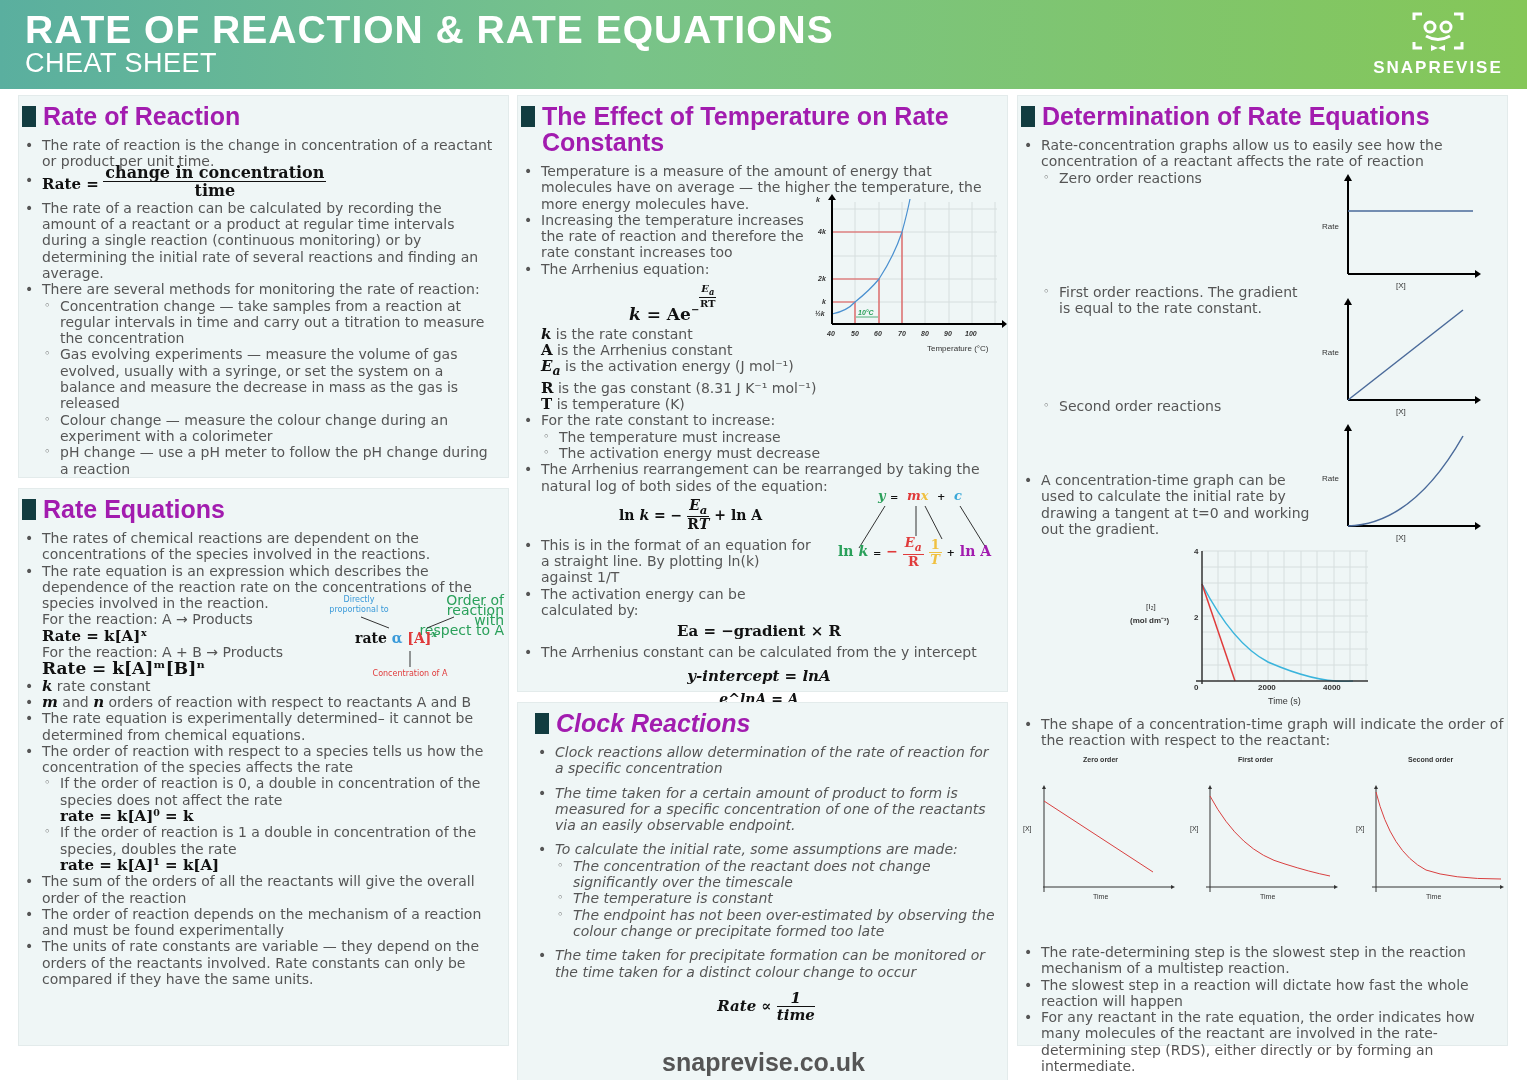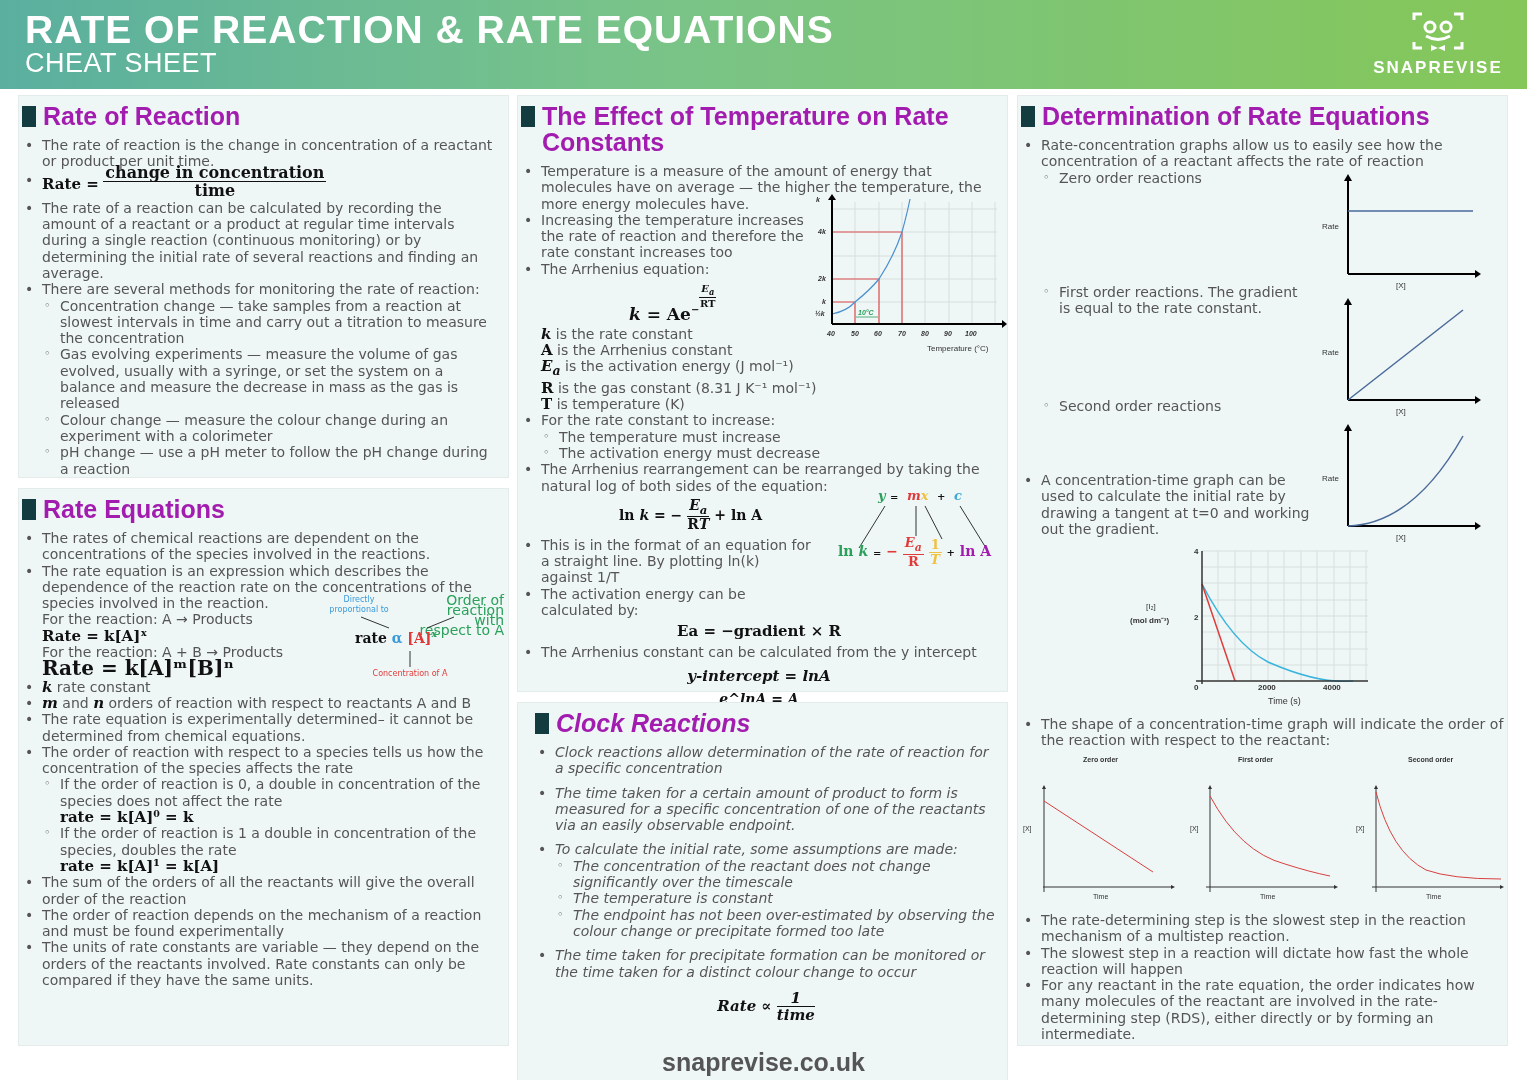--- a/index.html
+++ b/index.html
@@ -52,37 +52,37 @@
 <div class="panel" style="left:18px;top:95px;width:491px;height:383px;padding:7px 8px 0 1px;">
   <div class="ptitle">Rate of Reaction</div>
   <ul style="margin-top:8px">
     <li class="b">The rate of reaction is the change in concentration of a reactant or product per unit time.</li>
     <li class="b" style="line-height:20px">
       <span class="eq" style="font-size:15px">Rate =</span>
       <span class="frac eq" style="font-size:16px;margin-top:-6px"><span class="n">change in concentration</span><span class="d">time</span></span>
     </li>
     <li class="b">The rate of a reaction can be calculated by recording the amount of a reactant or a product at regular time intervals during a single reaction (continuous monitoring) or by determining the initial rate of several reactions and finding an average.</li>
     <li class="b">There are several methods for monitoring the rate of reaction:</li>
-    <li class="s">Concentration change — take samples from a reaction at slowest intervals in time and carry out a titration to measure the concentration</li>
+    <li class="s">Concentration change — take samples from a reaction at regular intervals in time and carry out a titration to measure the concentration</li>
     <li class="s">Gas evolving experiments — measure the volume of gas evolved, usually with a syringe, or set the system on a balance and measure the decrease in mass as the gas is released</li>
     <li class="s">Colour change — measure the colour change during an experiment with a colorimeter</li>
     <li class="s">pH change — use a pH meter to follow the pH change during a reaction</li>
   </ul>
 </div>
 
 <div class="panel" style="left:18px;top:488px;width:491px;height:558px;padding:7px 8px 0 1px;">
   <div class="ptitle">Rate Equations</div>
   <ul style="margin-top:8px">
     <li class="b" style="padding-right:60px">The rates of chemical reactions are dependent on the concentrations of the species involved in the reactions.</li>
     <li class="b">
       <span>The rate equation is an expression which describes the dependence of the reaction rate on the concentrations of the species involved in the reaction.</span><br>
       <span>For the reaction: A → Products</span><br>
       <span class="eq" style="font-size:15px">Rate = k[A]ˣ</span><br>
       <span>For the reaction: A + B → Products</span><br>
-      <span class="eq" style="font-size:20px">Rate = k[A]ᵐ[B]ⁿ</span>
+      <span class="eq" style="font-size:17px">Rate = k[A]ᵐ[B]ⁿ</span>
     </li>
     <li class="b"><span class="eq it" style="font-size:15px">k</span> <span>rate constant</span></li>
     <li class="b"><span class="eq it" style="font-size:15px">m</span> and <span class="eq it" style="font-size:15px">n</span> <span>orders of reaction with respect to reactants A and B</span></li>
     <li class="b">The rate equation is experimentally determined– it cannot be determined from chemical equations.</li>
     <li class="b">The order of reaction with respect to a species tells us how the concentration of the species affects the rate</li>
     <li class="s"><span>If the order of reaction is 0, a double in concentration of the species does not affect the rate</span><br><span class="eq" style="font-size:15px">rate = k[A]⁰ = k</span></li>
     <li class="s"><span>If the order of reaction is 1 a double in concentration of the species, doubles the rate</span><br><span class="eq" style="font-size:15px">rate = k[A]¹ = k[A]</span></li>
     <li class="b">The sum of the orders of all the reactants will give the overall order of the reaction</li>
     <li class="b">The order of reaction depends on the mechanism of a reaction and must be found experimentally</li>
     <li class="b">The units of rate constants are variable — they depend on the orders of the reactants involved. Rate constants can only be compared if they have the same units.</li>
@@ -329,20 +329,20 @@
     <text x="52" y="10" font-size="7" font-weight="bold" fill="#333">Second order</text>
     <line x1="16" y1="135" x2="146" y2="135" stroke="#333" stroke-width="1"></line>
       <polygon points="144,133 148,135 144,137" fill="#333"></polygon>
     <line x1="20" y1="35" x2="20" y2="140" stroke="#333" stroke-width="1"></line>
       <polygon points="18,37 20,33 22,37" fill="#333"></polygon>
     <path d="M20,40 Q35,100 70,118 Q95,127 145,127" stroke="#d94040" stroke-width="1" fill="none"></path>
     <text x="0" y="79" font-size="7" fill="#333">[X]</text>
     <text x="70" y="147" font-size="7" fill="#333">Time</text>
   </svg>
 
-  <ul class="abs" style="left:1px;top:816px;width:480px">
+  <ul class="abs" style="left:1px;top:848px;width:480px">
     <li class="b">The rate-determining step is the slowest step in the reaction mechanism of a multistep reaction.</li>
     <li class="b">The slowest step in a reaction will dictate how fast the whole reaction will happen</li>
     <li class="b">For any reactant in the rate equation, the order indicates how many molecules of the reactant are involved in the rate-determining step (RDS), either directly or by forming an intermediate.</li>
   </ul>
 </div>
 
 <div class="footer">snaprevise.co.uk</div>
 
 </body></html>

